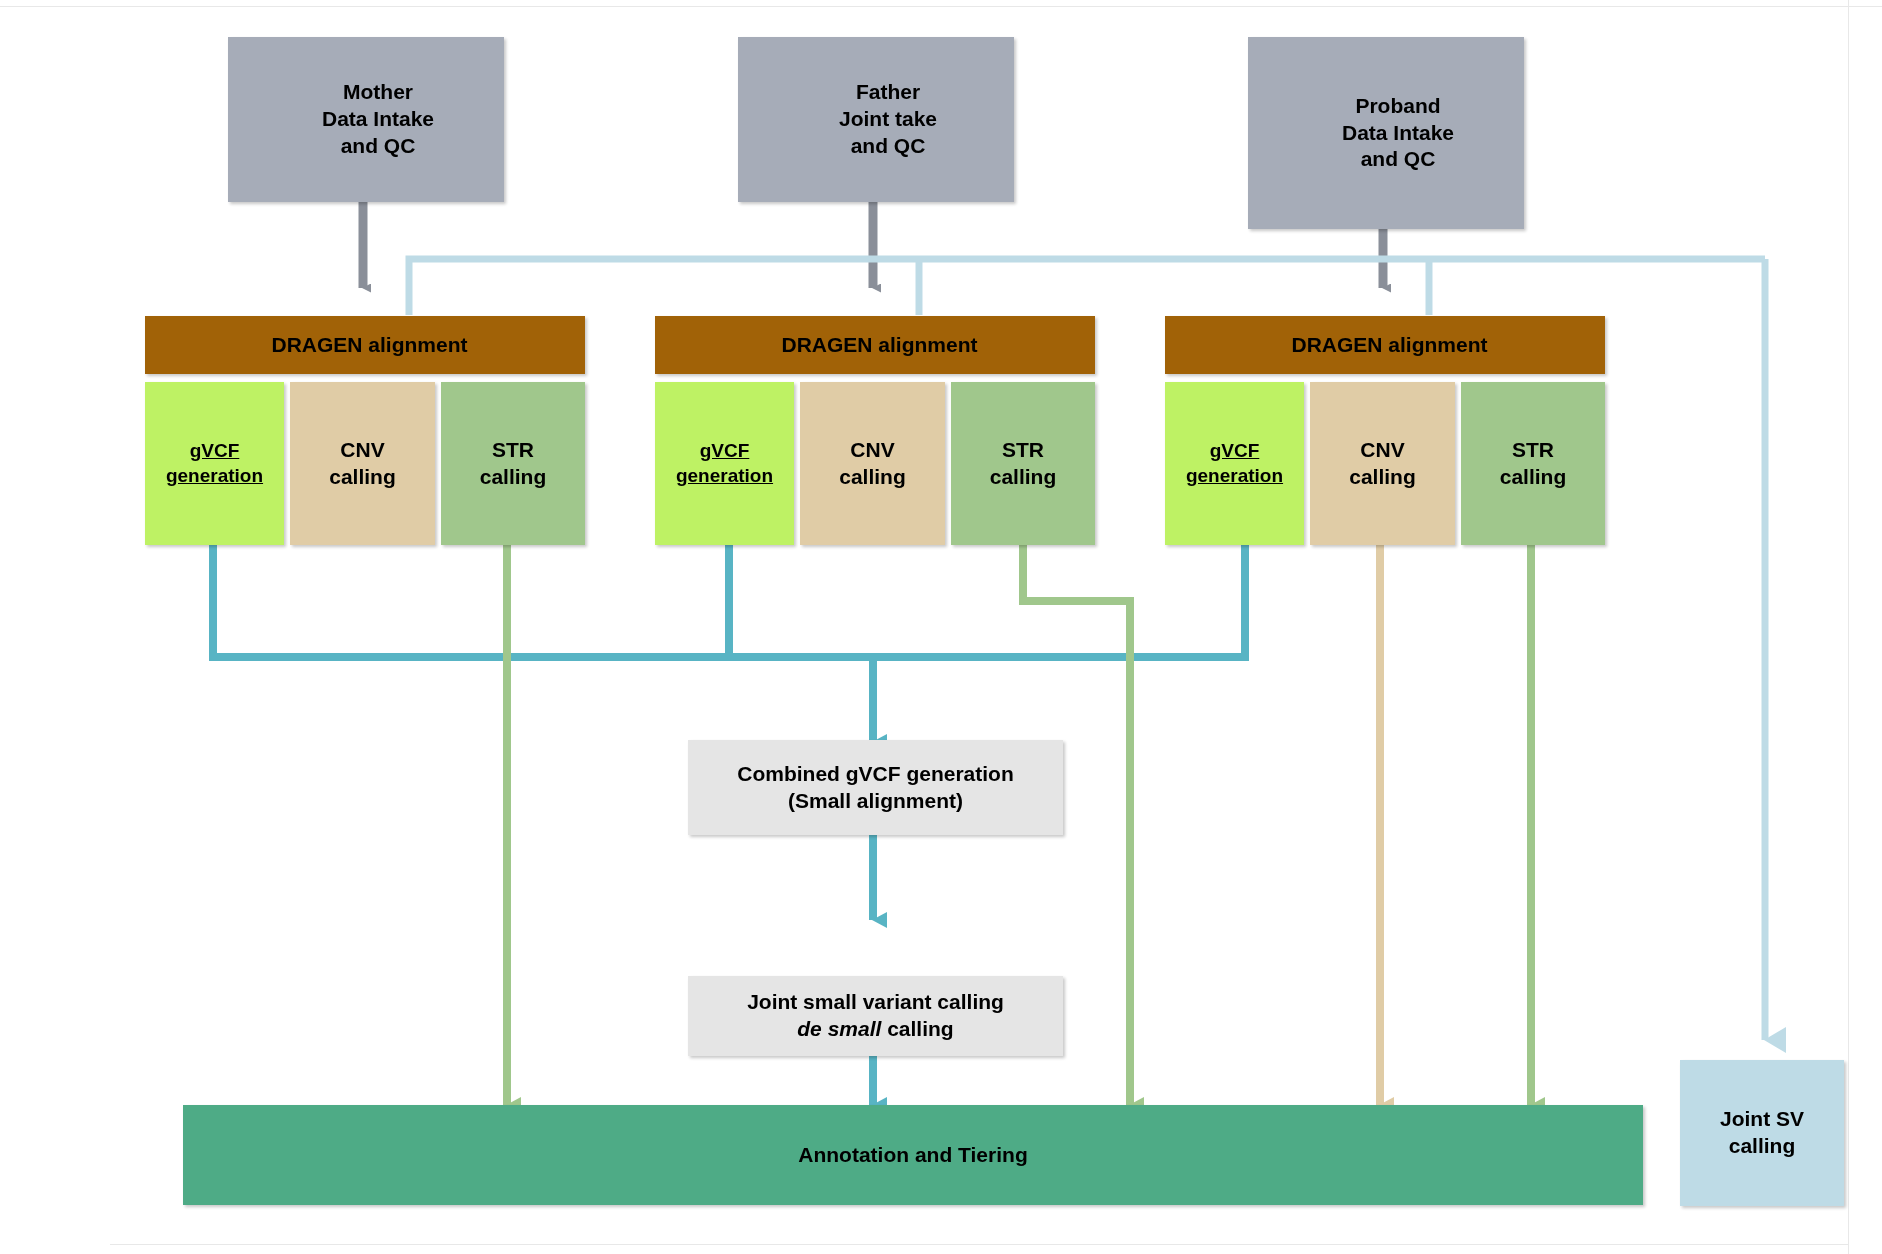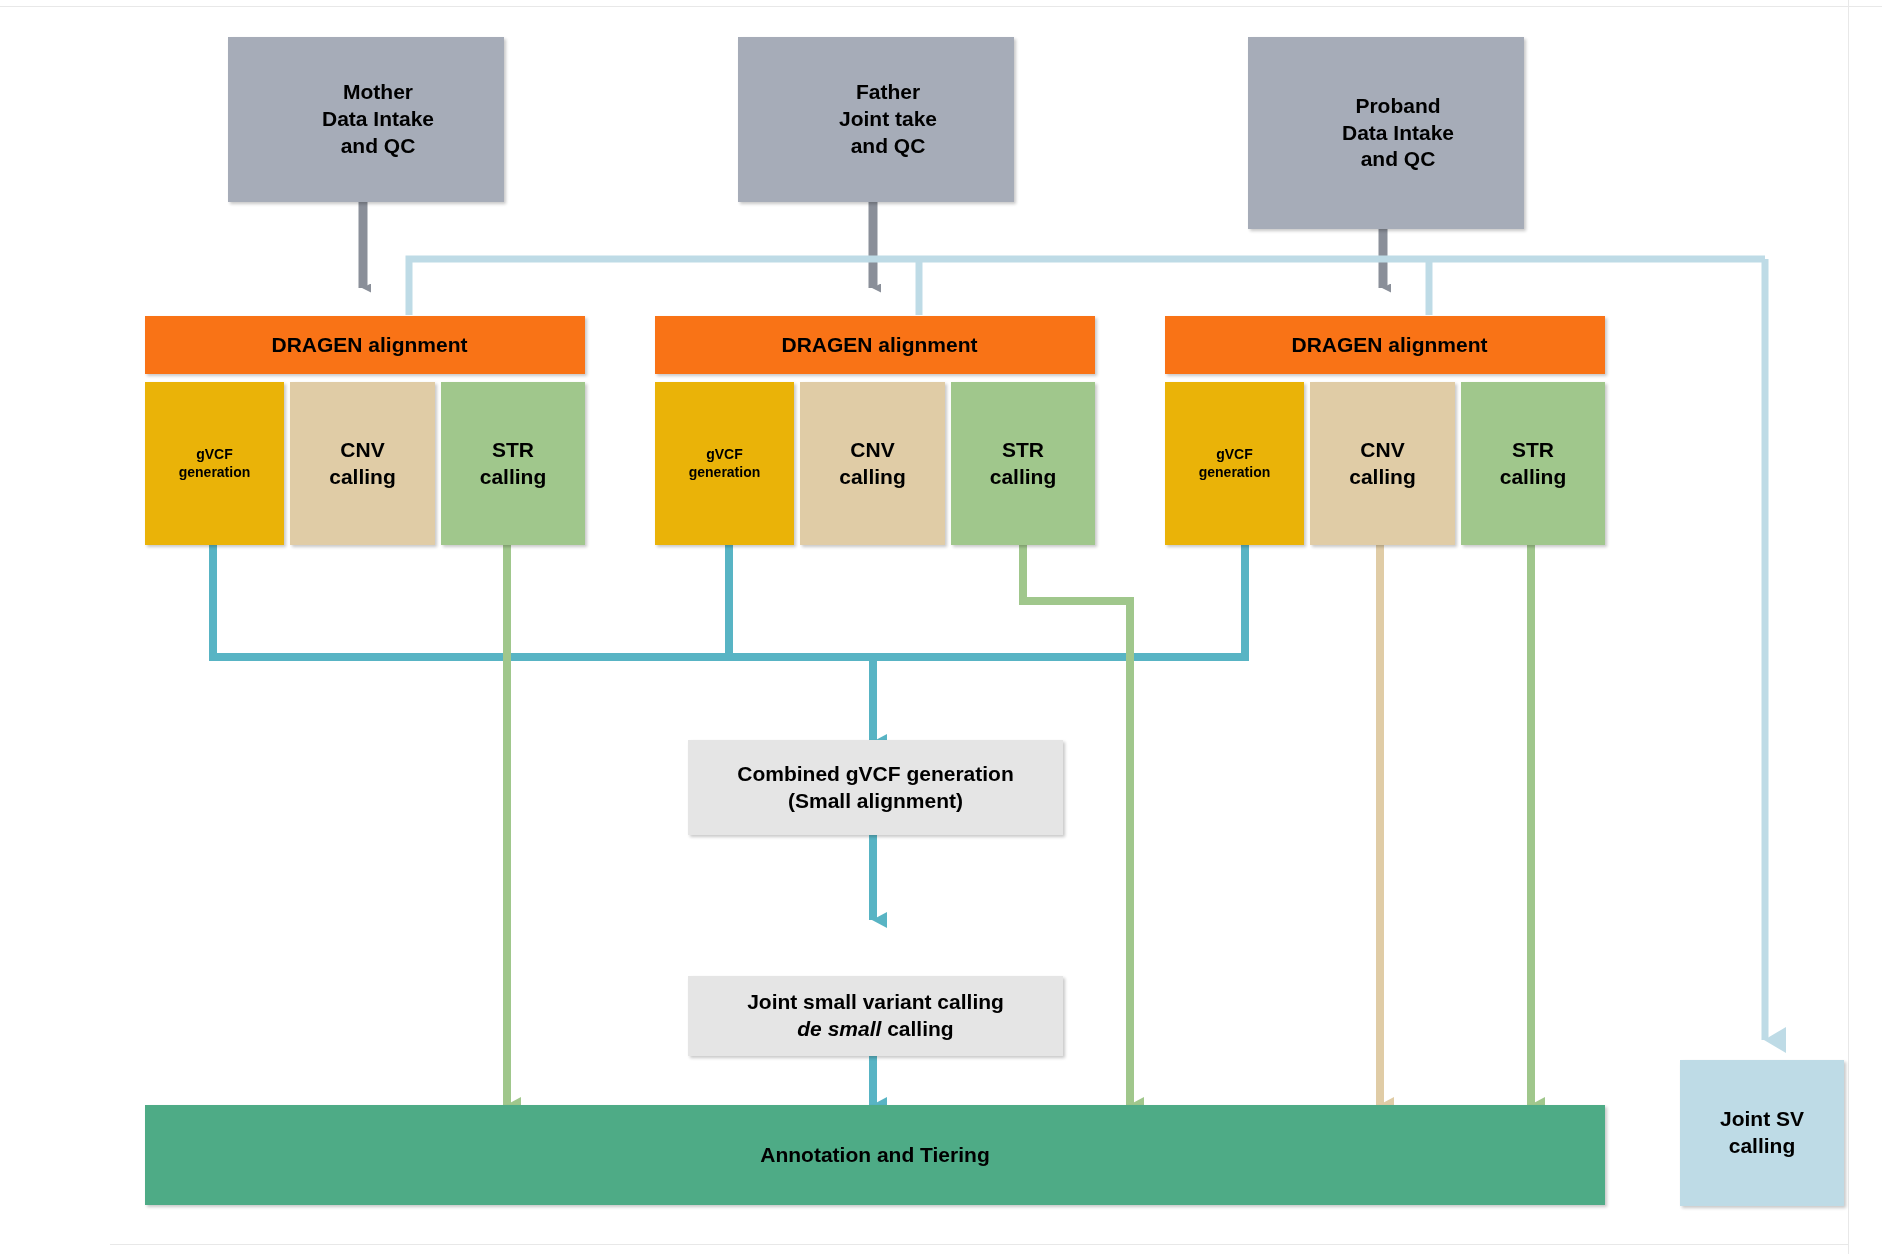--- a/index.html
+++ b/index.html
@@ -16,26 +16,26 @@
     position:absolute;
     box-sizing:border-box;
     display:flex;align-items:center;justify-content:center;
     text-align:center;
     font-weight:bold;
     color:#000000;
     line-height:1.28;
     box-shadow:2px 2px 3px rgba(0,0,0,.22);
   }
   .intake{background:#a6acb8;font-size:21px;padding-left:24px;}
-  .dragen{background:#f97316;font-size:21px;padding-left:9px;}
-  .blue{background:#eab308;font-size:14px;}
+  .dragen{background:#a16207;font-size:21px;padding-left:9px;}
+  .blue{background:#bef264;font-size:19px;text-decoration:underline;}
   .tan{background:#e0cca6;font-size:21px;}
   .green{background:#a0c78c;font-size:21px;}
   .stage{background:#e5e5e5;font-size:21px;}
-  .bar{background:#4eab86;font-size:21px;}
+  .bar{background:#4eab86;font-size:21px;margin-left:38px;}
   .sv{background:#bedbe6;font-size:21px;}
   svg.wires{position:absolute;left:0;top:0;width:1882px;height:1254px;pointer-events:none;}
   .it{font-style:italic;}
 </style>
 </head>
 <body>
 
 <div id="canvas">
 
   <div class="frame-line" style="left:0;top:6px;width:1882px;height:1px;"></div>

